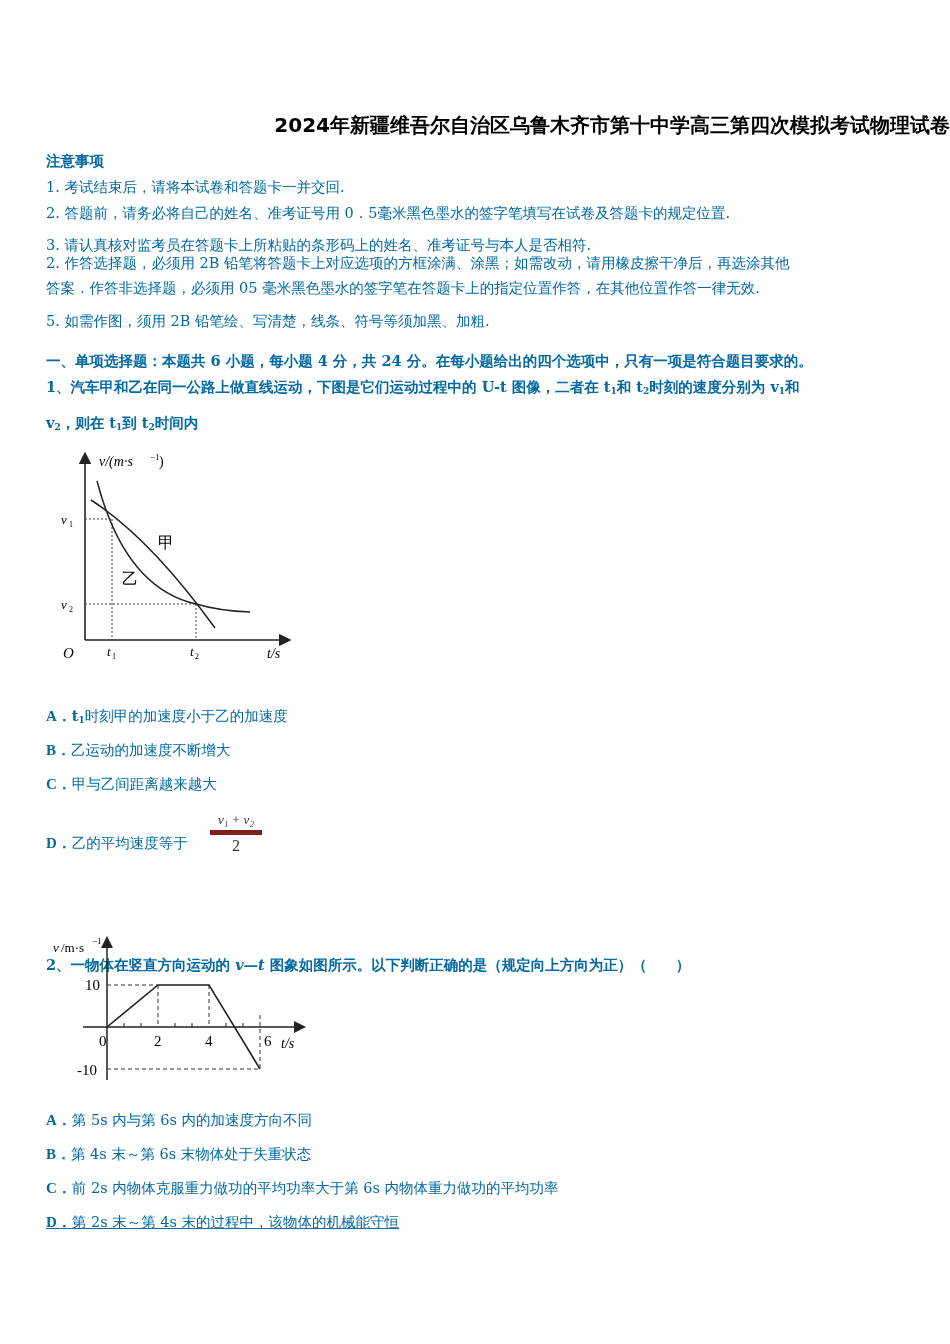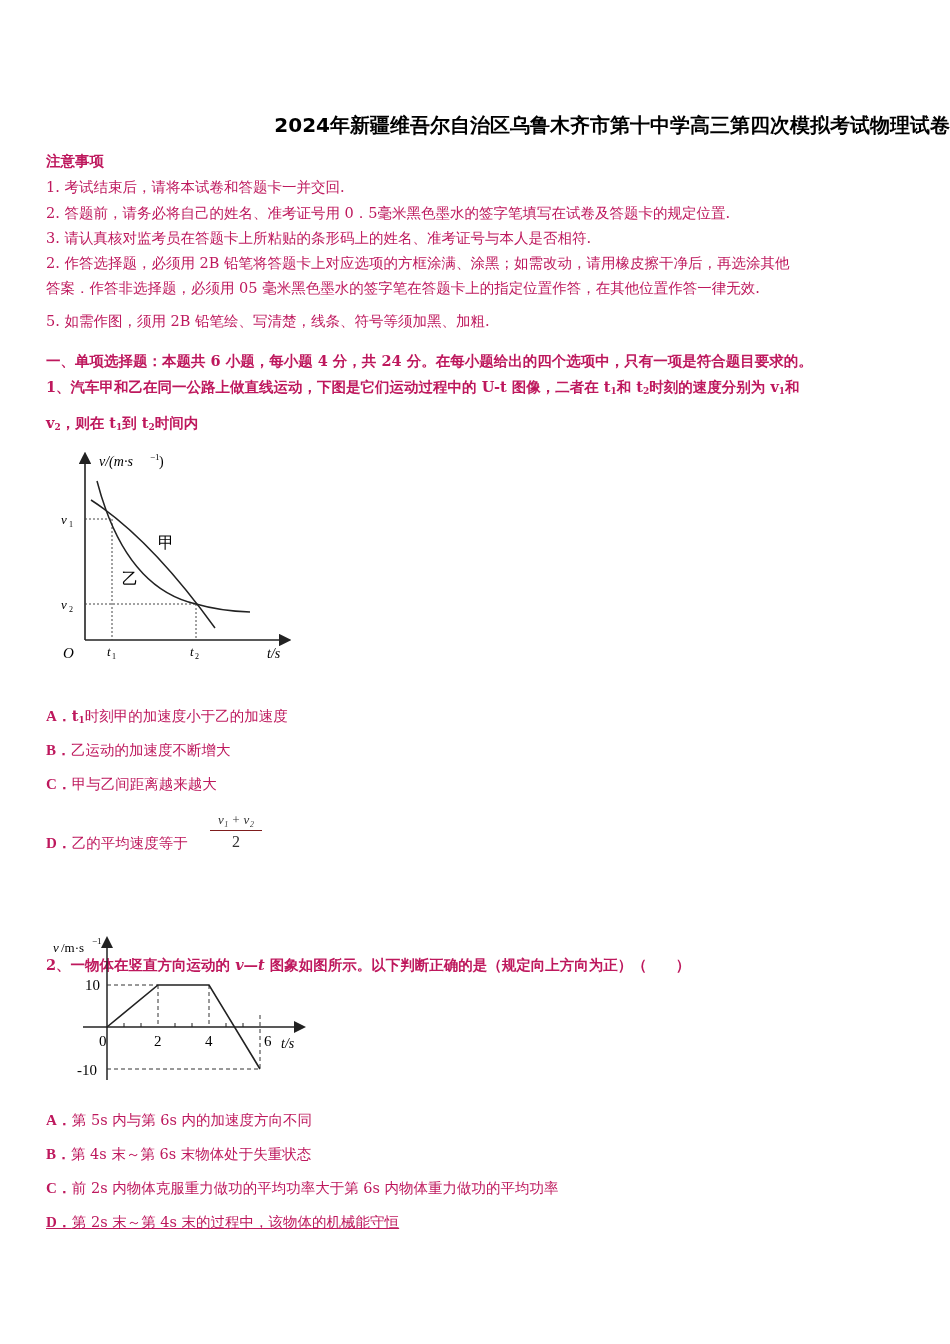--- a/index.html
+++ b/index.html
@@ -7,43 +7,43 @@
     width: 950px; height: 1344px; position: relative; overflow: hidden;
     font-family: "DejaVu Serif", "Liberation Serif", serif;
     color: #111;
   }
   .title {
     position: absolute; left: 0; top: 112px; width: 950px; text-align: right;
     font-family: "DejaVu Sans", "Liberation Sans", sans-serif;
     font-weight: bold; font-size: 20px; letter-spacing: 0px; color: #000;
   }
   .line {
-    position: absolute; left: 46px; font-size: 14.5px; white-space: nowrap; color: #be185d;
+    position: absolute; left: 46px; font-size: 14.5px; white-space: nowrap; color: #0369a1;
   }
   .bold { font-weight: bold; }
   .opt-letter { font-weight: bold; font-family: "Liberation Serif", serif; font-size: 15px; }
   sub { font-size: 9px; vertical-align: -2px; }
   .fig { position: absolute; }
   .frac {
     position: absolute; left: 210px; top: 812px; width: 52px; text-align: center;
     font-family: "Liberation Serif", serif; color: #333;
   }
-  .frac .num { font-size: 13px; font-style: italic; border-bottom: 1px solid #7f1d1d; padding: 0 2px 2px 2px; display: block; }
+  .frac .num { font-size: 13px; font-style: italic; border-bottom: 5px solid #7f1d1d; padding: 0 2px 2px 2px; display: block; }
   .frac .den { font-size: 16px; display: block; padding-top: 2px; }
   svg text { font-family: "Liberation Serif", serif; }
 </style>
 </head>
 <body>
 
 <div class="title">2024年新疆维吾尔自治区乌鲁木齐市第十中学高三第四次模拟考试物理试卷</div>
 
 <div class="line bold" style="top:152px;">注意事项</div>
 <div class="line" style="top:178px;">1. 考试结束后，请将本试卷和答题卡一并交回.</div>
 <div class="line" style="top:204px;">2. 答题前，请务必将自己的姓名、准考证号用 0．5毫米黑色墨水的签字笔填写在试卷及答题卡的规定位置.</div>
-<div class="line" style="top:229px;text-align:right;">3. 请认真核对监考员在答题卡上所粘贴的条形码上的姓名、准考证号与本人是否相符.</div>
+<div class="line" style="top:236px;text-align:right;">3. 请认真核对监考员在答题卡上所粘贴的条形码上的姓名、准考证号与本人是否相符.</div>
 <div class="line" style="top:254px;">2. 作答选择题，必须用 2B 铅笔将答题卡上对应选项的方框涂满、涂黑；如需改动，请用橡皮擦干净后，再选涂其他</div>
 <div class="line" style="top:279px;">答案．作答非选择题，必须用 05 毫米黑色墨水的签字笔在答题卡上的指定位置作答，在其他位置作答一律无效.</div>
 <div class="line" style="top:304px;margin-top:8px;">5. 如需作图，须用 2B 铅笔绘、写清楚，线条、符号等须加黑、加粗.</div>
 
 <div class="line bold" style="top:352px;">一、单项选择题：本题共 6 小题，每小题 4 分，共 24 分。在每小题给出的四个选项中，只有一项是符合题目要求的。</div>
 
 <div class="line bold" style="top:378px;">
   <span>1、汽车甲和乙在同一公路上做直线运动，下图是它们运动过程中的 U-t 图像，二者在 t</span><sub>1</sub><span>和 t</span><sub>2</sub><span>时刻的速度分别为 v</span><sub>1</sub><span>和</span>
 </div>
 <div class="line bold" style="top:414px;">

